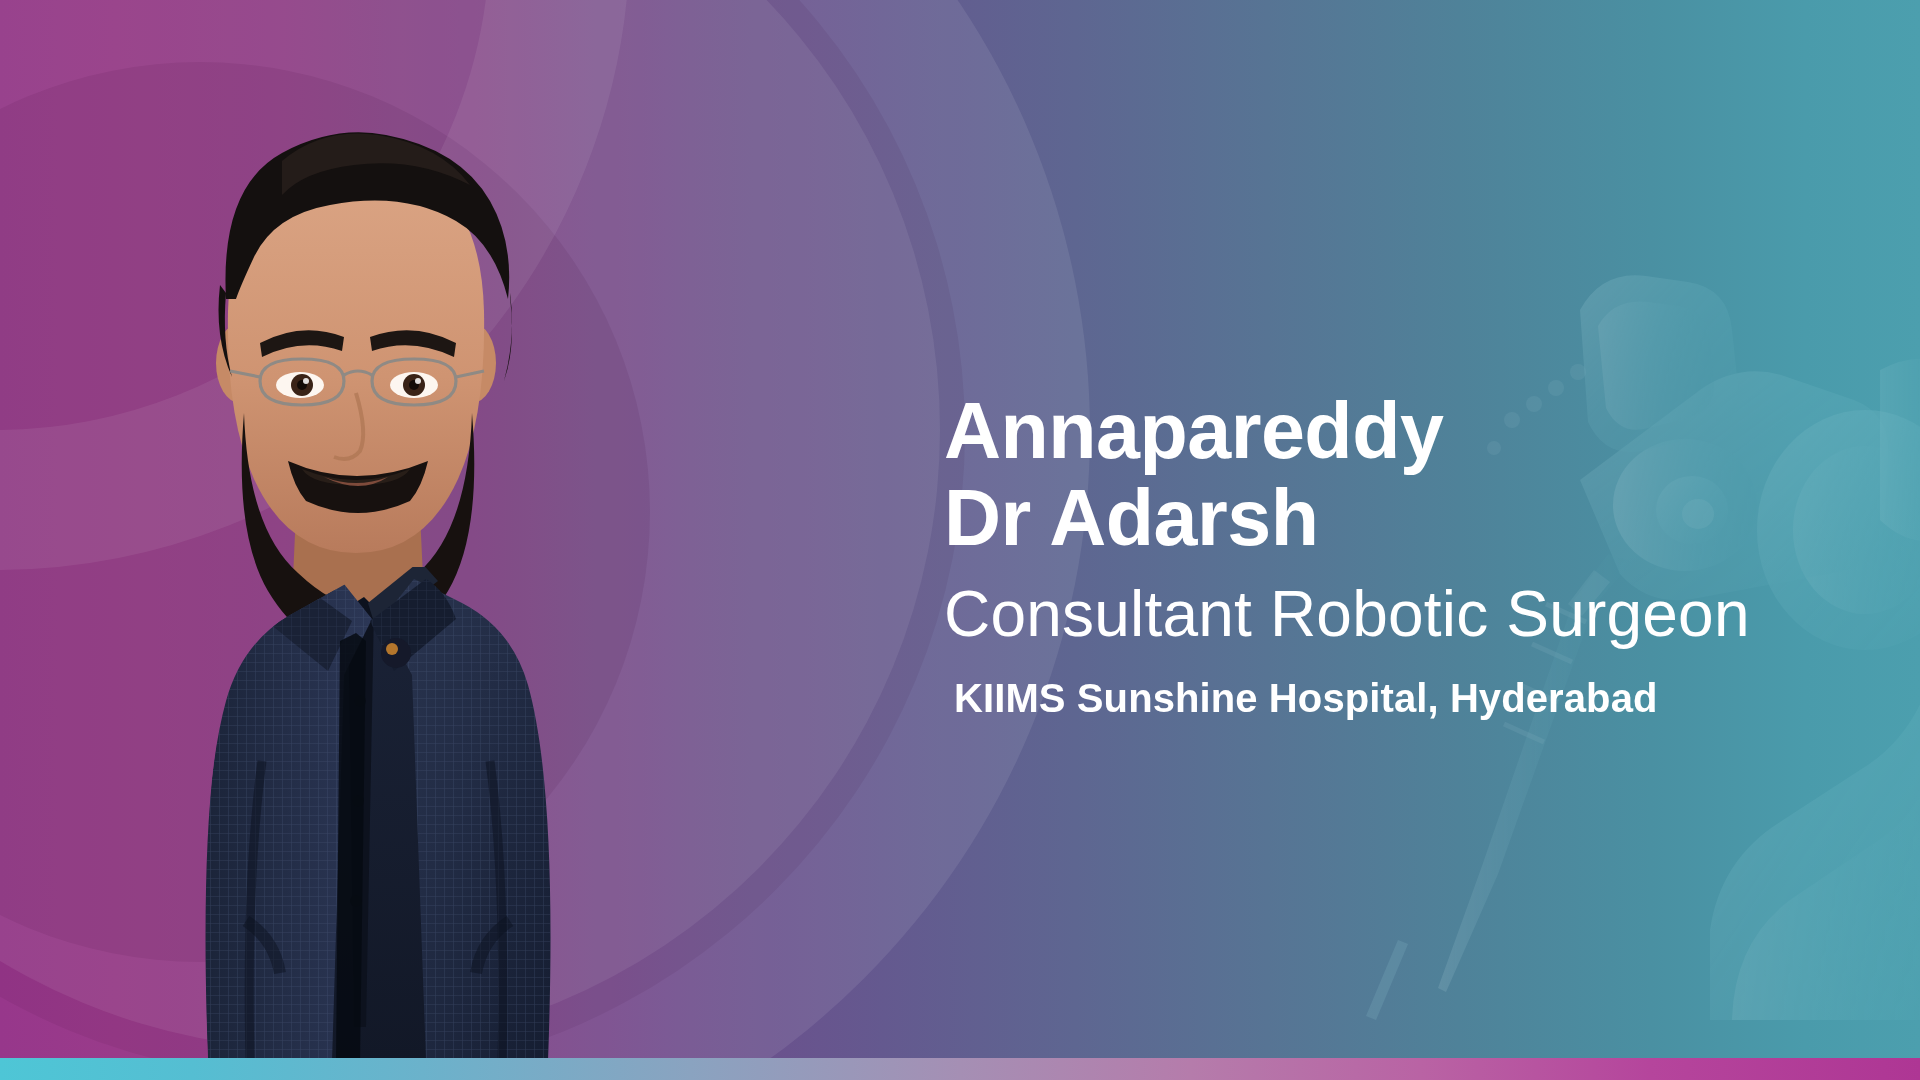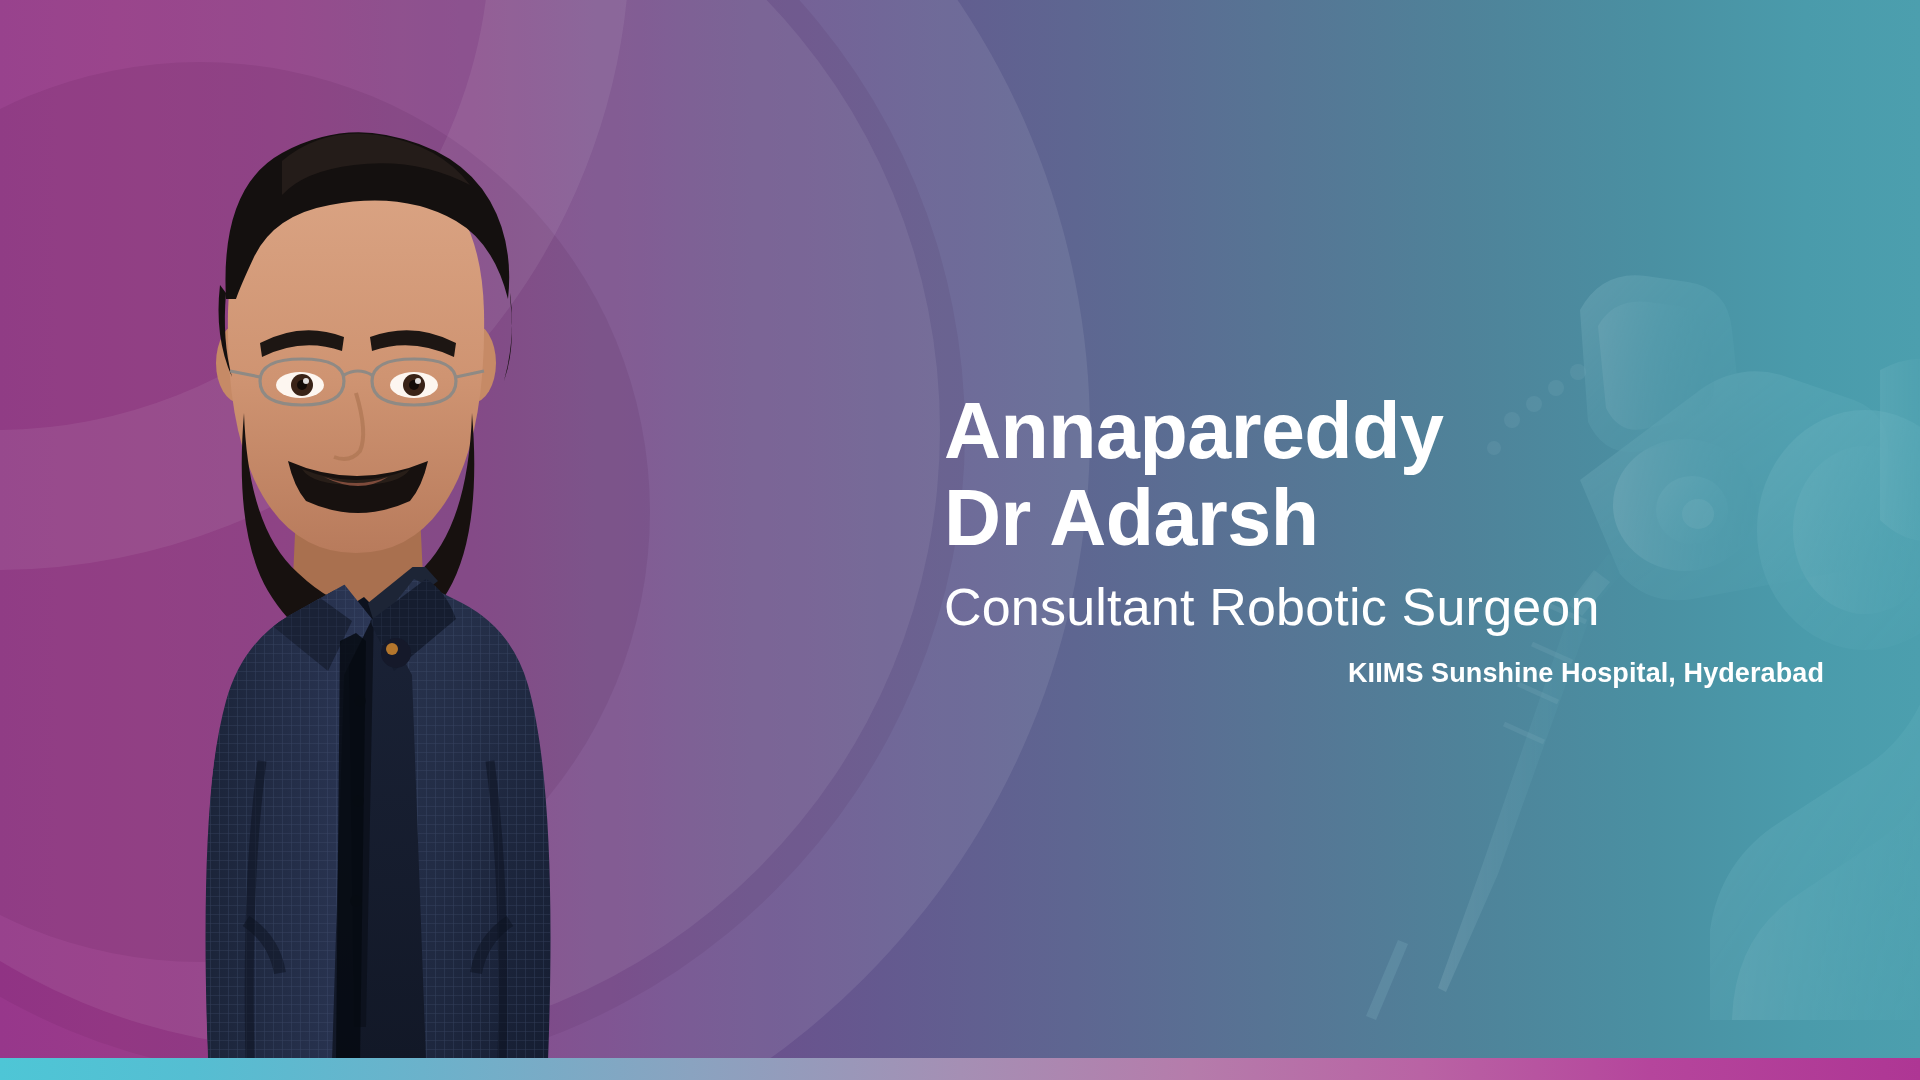--- a/index.html
+++ b/index.html
@@ -123,37 +123,36 @@
   .name-line {
     color: #ffffff;
     font-size: 79px;
     font-weight: 700;
     line-height: 1.10;
     letter-spacing: -0.5px;
     white-space: nowrap;
   }
   .role-line {
     color: #ffffff;
-    font-size: 52px;
+    font-size: 64px;
     font-weight: 300;
     line-height: 1.28;
     letter-spacing: 0.2px;
     margin-top: 12px;
     white-space: nowrap;
   }
   .hospital-line {
     color: #ffffff;
-    font-size: 27px;
+    font-size: 40px;
     font-weight: 700;
     line-height: 1.3;
     letter-spacing: 0.1px;
     margin-top: 16px;
     margin-left: 10px;
     white-space: nowrap;
-    text-align: right;
   }
 
   
   .logo {
     position: absolute;
     right: 84px;
     top: 18px;
     width: 196px;
     height: 86px;
   }

